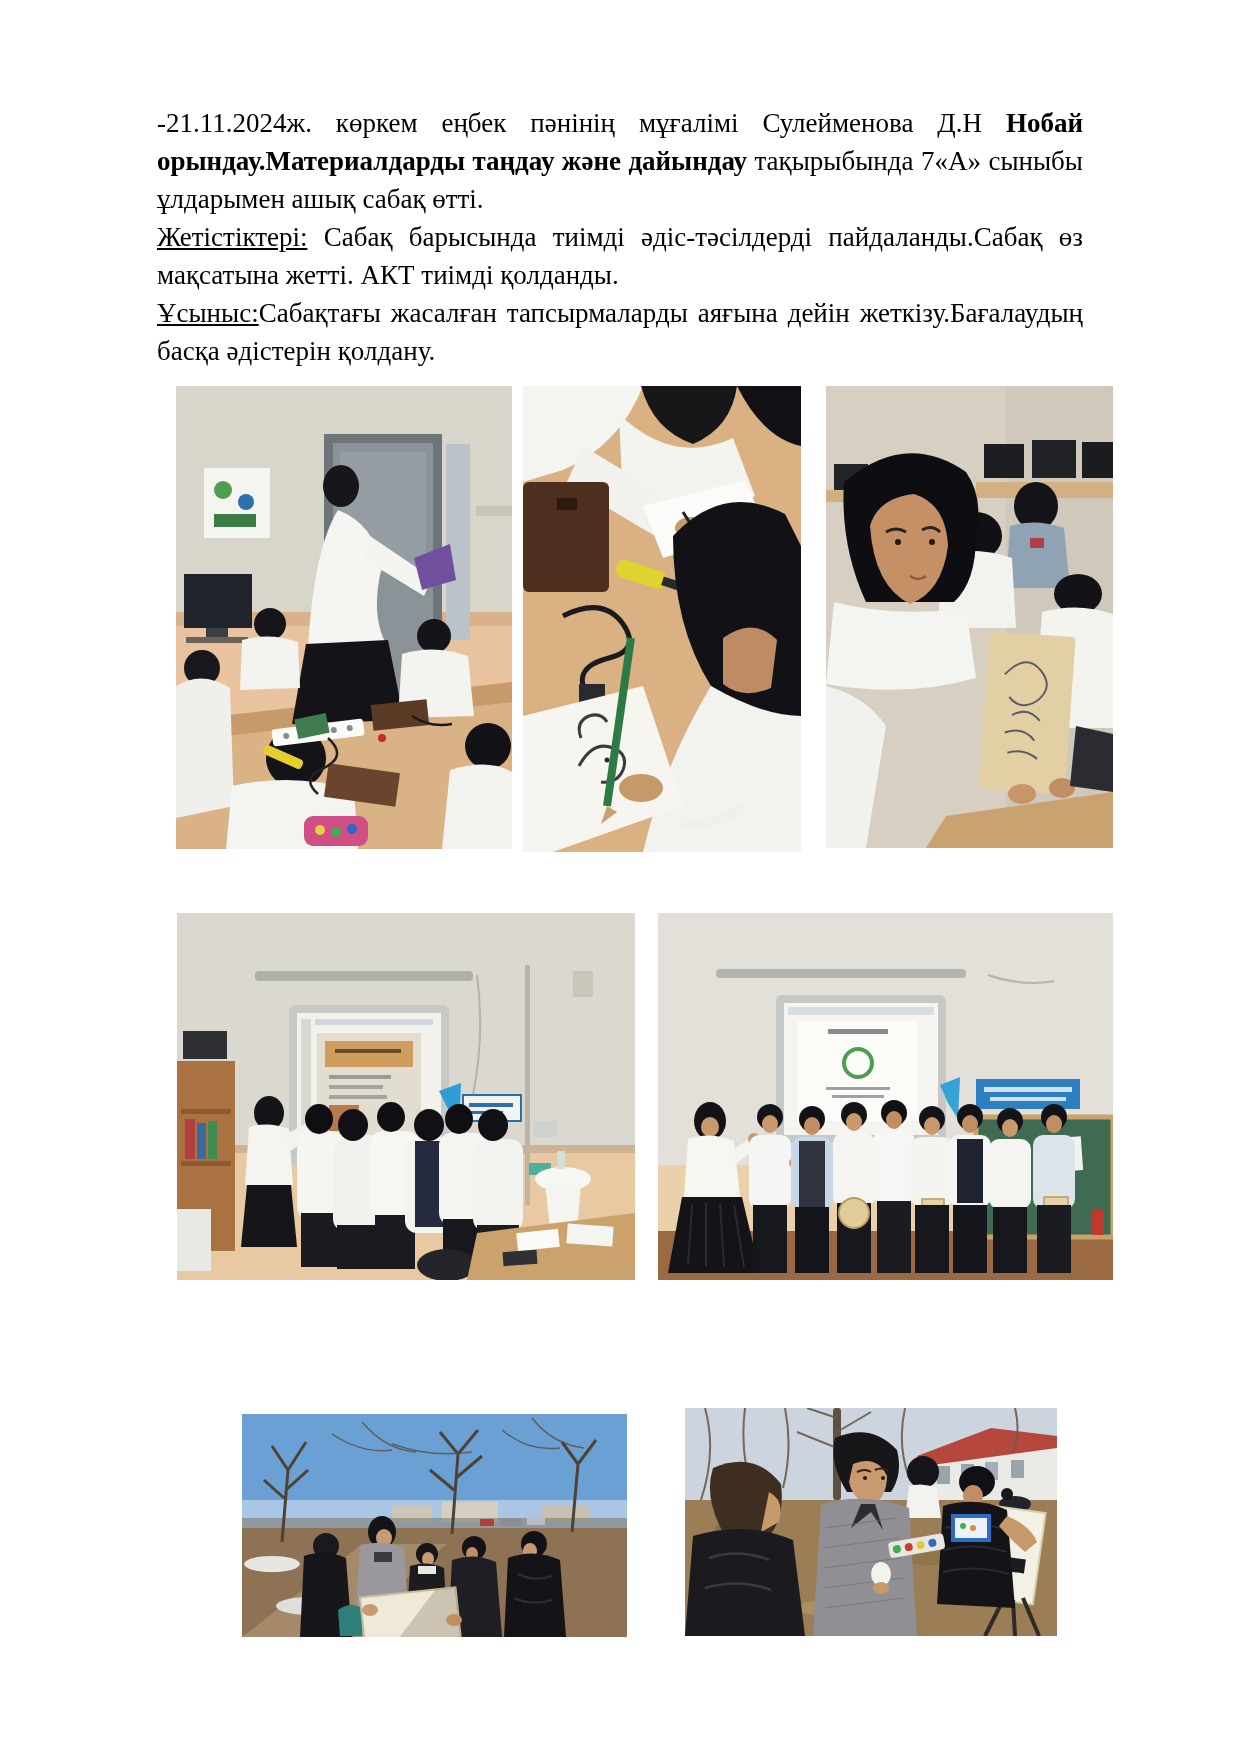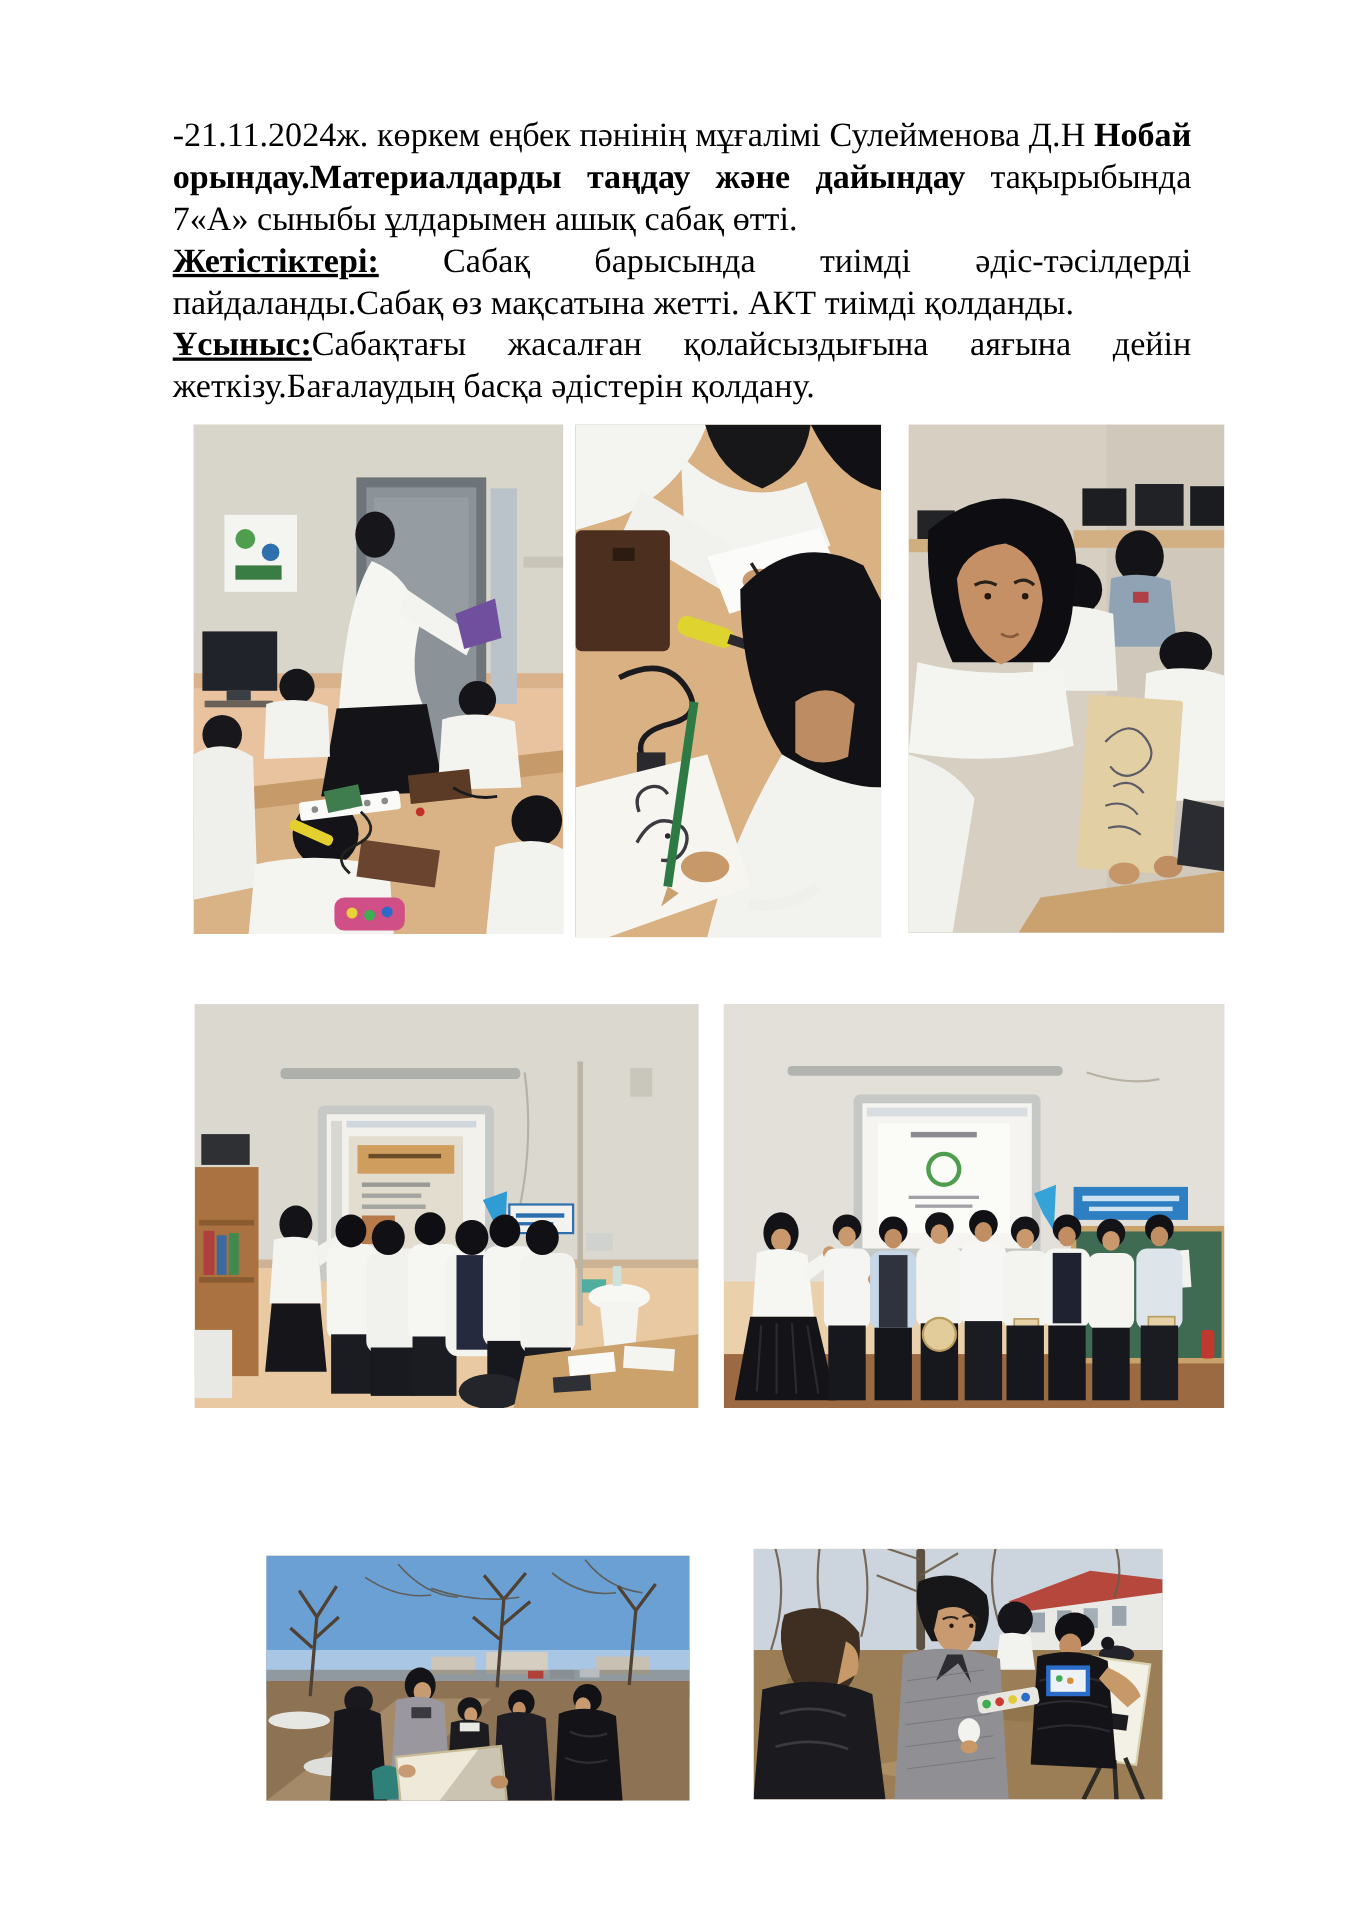--- a/index.html
+++ b/index.html
@@ -8,45 +8,45 @@
     width:1240px;
     height:1755px;
     background:#ffffff;
     overflow:hidden;
     font-family:"Liberation Serif","DejaVu Serif",serif;
     color:#000000;
   }
   .doc-text{
     position:absolute;
     width:926px;
-    font-size:31px;
+    font-size:27px;
     line-height:38px;
     text-align:justify;
     color:#000000;
   }
   .doc-text p{margin:0;padding:0;}
   .b{font-weight:700;}
-  .lbl{font-weight:700;text-decoration:underline;}
+  .lbl{font-weight:400;text-decoration:underline;}
   #para-plein-air p{text-indent:8px;}
   .photo{
     position:absolute;
     overflow:hidden;
     background:#d8d2c6;
   }
   .photo svg{display:block;width:100%;height:100%;}
 </style>
 </head>
 <body>
 
 <div class="page">
 
   <div class="doc-text" style="left:157px;top:104px;">
     <p><span>-21.11.2024ж. көркем еңбек пәнінің мұғалімі Сулейменова Д.Н </span><span class="b">Нобай орындау.Материалдарды таңдау және дайындау</span><span> тақырыбында 7«А» сыныбы ұлдарымен ашық сабақ өтті.</span></p>
     <p><span class="lbl">Жетістіктері:</span><span> Сабақ барысында тиімді әдіс-тәсілдерді пайдаланды.Сабақ өз мақсатына жетті. АКТ тиімді қолданды.</span></p>
-    <p><span class="lbl">Ұсыныс:</span><span>Сабақтағы жасалған қолайсыздығына аяғына дейін жеткізу.Бағалаудың басқа әдістерін қолдану.</span></p>
+    <p><span class="lbl">Ұсыныс:</span><span>Сабақтағы жасалған тапсырмаларды аяғына дейін жеткізу.Бағалаудың басқа әдістерін қолдану.</span></p>
   </div>
 
   <div class="photo" style="left:176px;top:386px;width:336px;height:463px;">
     <svg viewBox="0 0 336 463" preserveAspectRatio="none">
       <rect width="336" height="463" fill="#d8d5cb"></rect>
       <rect x="0" y="226" width="336" height="14" fill="#d9b28c"></rect>
       <rect x="0" y="240" width="336" height="110" fill="#e9c3a0"></rect>
       <rect x="148" y="48" width="118" height="268" fill="#6e757a"></rect>
       <rect x="157" y="57" width="100" height="259" fill="#8b9298"></rect>
       <rect x="164" y="66" width="86" height="120" fill="#959ca2"></rect>

